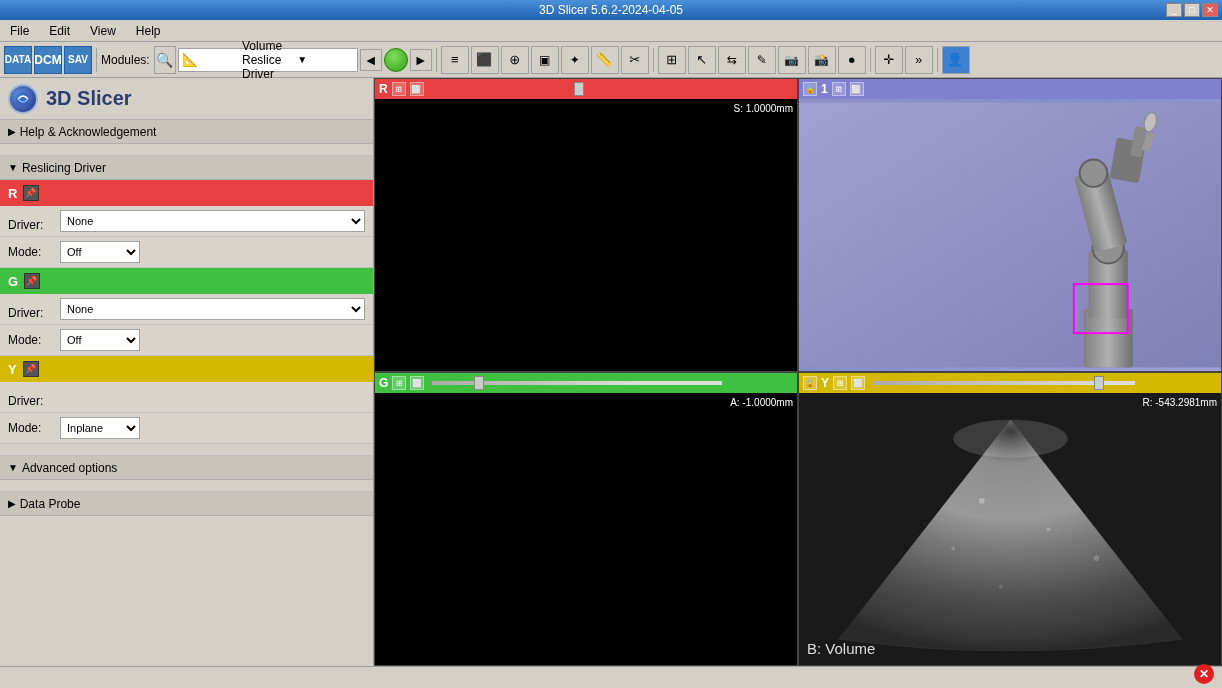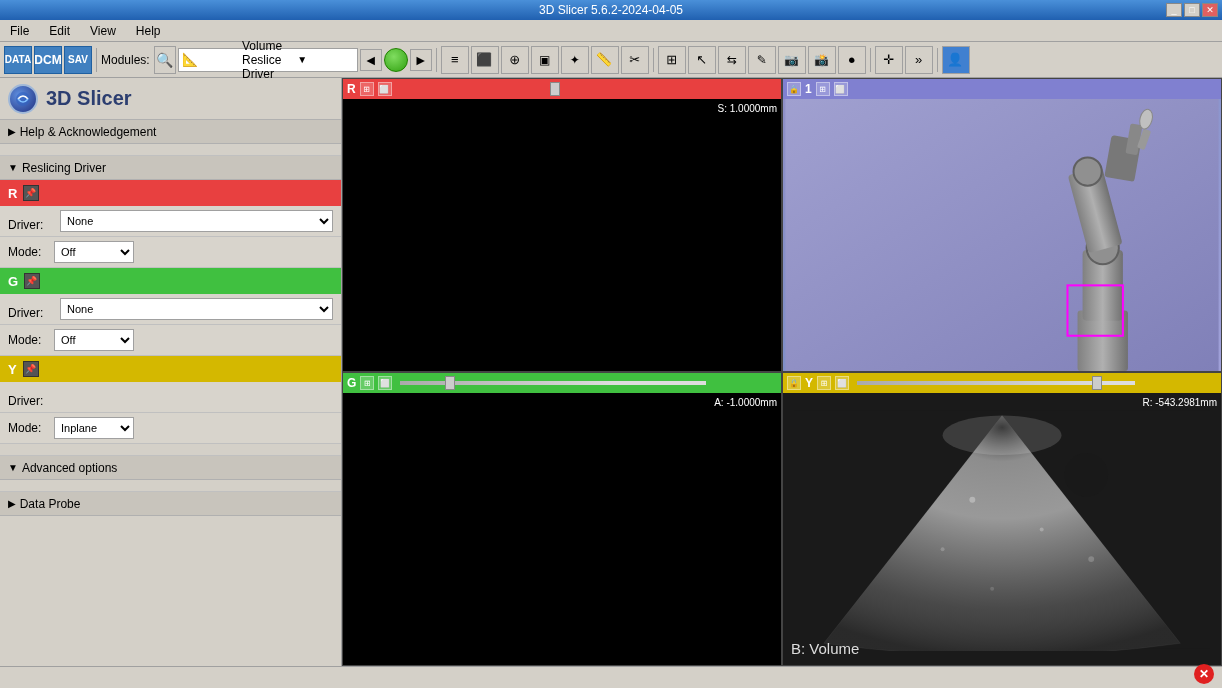--- a/index.html
+++ b/index.html
@@ -96,21 +96,21 @@
     }
 
     
     #main {
       display: flex;
       height: calc(688px - 20px - 22px - 36px - 22px);
     }
 
     
     #left-panel {
-      width: 342px;
+      width: 374px;
       background: #d4d0c8;
       border-right: 1px solid #a0a0a0;
       display: flex;
       flex-direction: column;
       overflow-y: auto;
     }
 
     
     #logo-area {
       display: flex;
@@ -197,20 +197,21 @@
       border: 1px solid #a0a0a0;
       background: white;
       font-size: 11px;
       padding: 0 2px;
       cursor: pointer;
     }
     .mode-row {
       display: flex;
       align-items: center;
       padding: 4px 8px;
+      gap: 6px;
       border-bottom: 1px solid #c0c0c0;
       background: #d8d4cc;
     }
     .mode-label { min-width: 46px; font-size: 12px; }
     .mode-select {
       width: 80px;
       height: 22px;
       border: 1px solid #a0a0a0;
       background: white;
       font-size: 11px;

